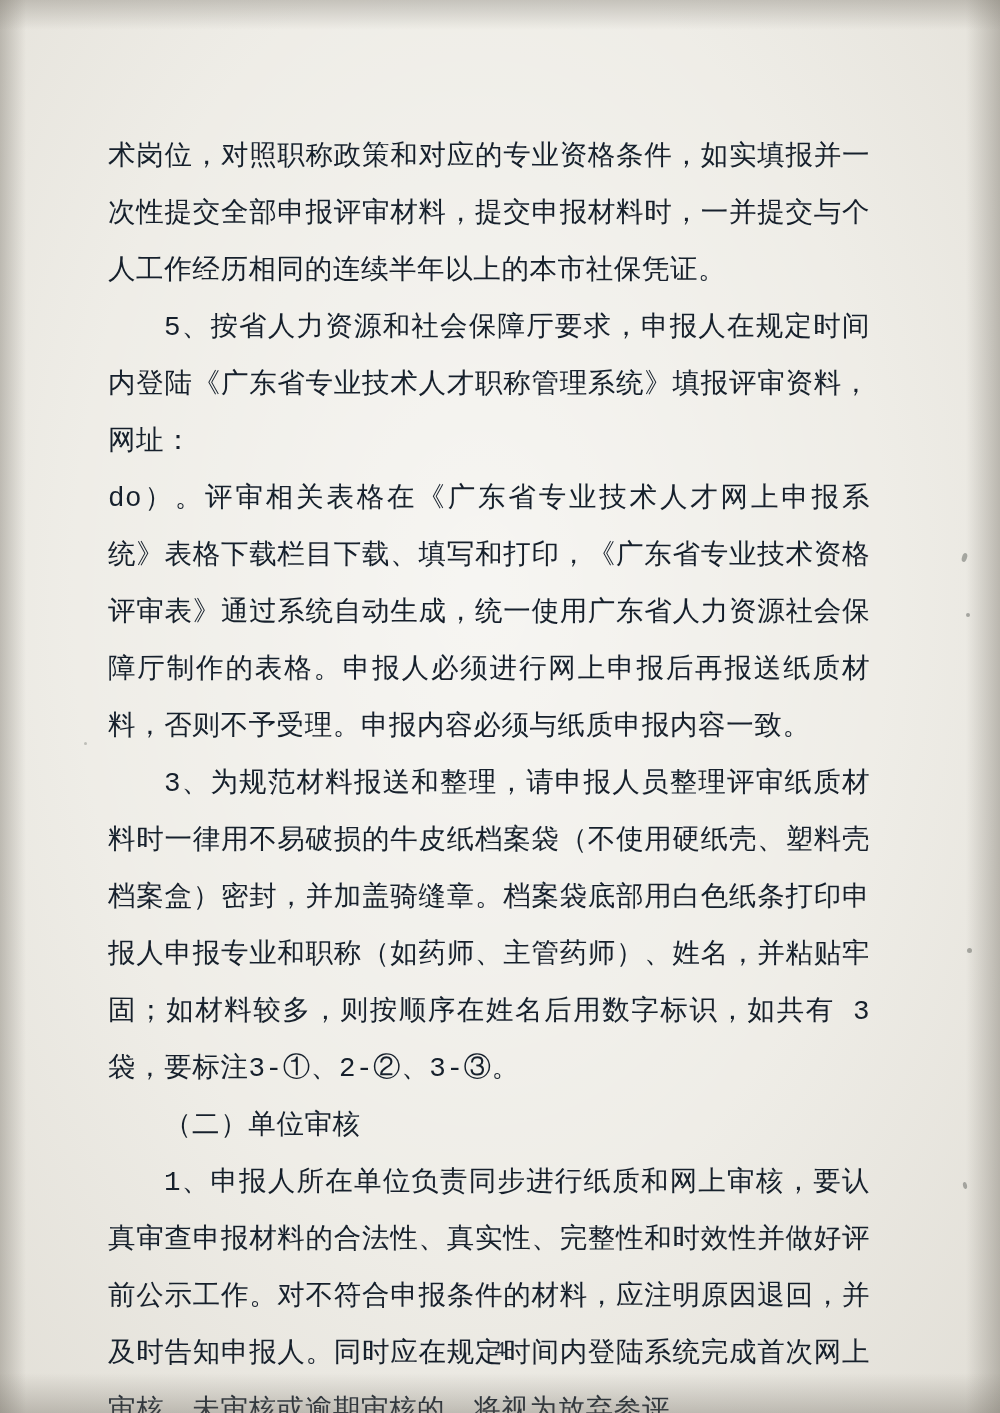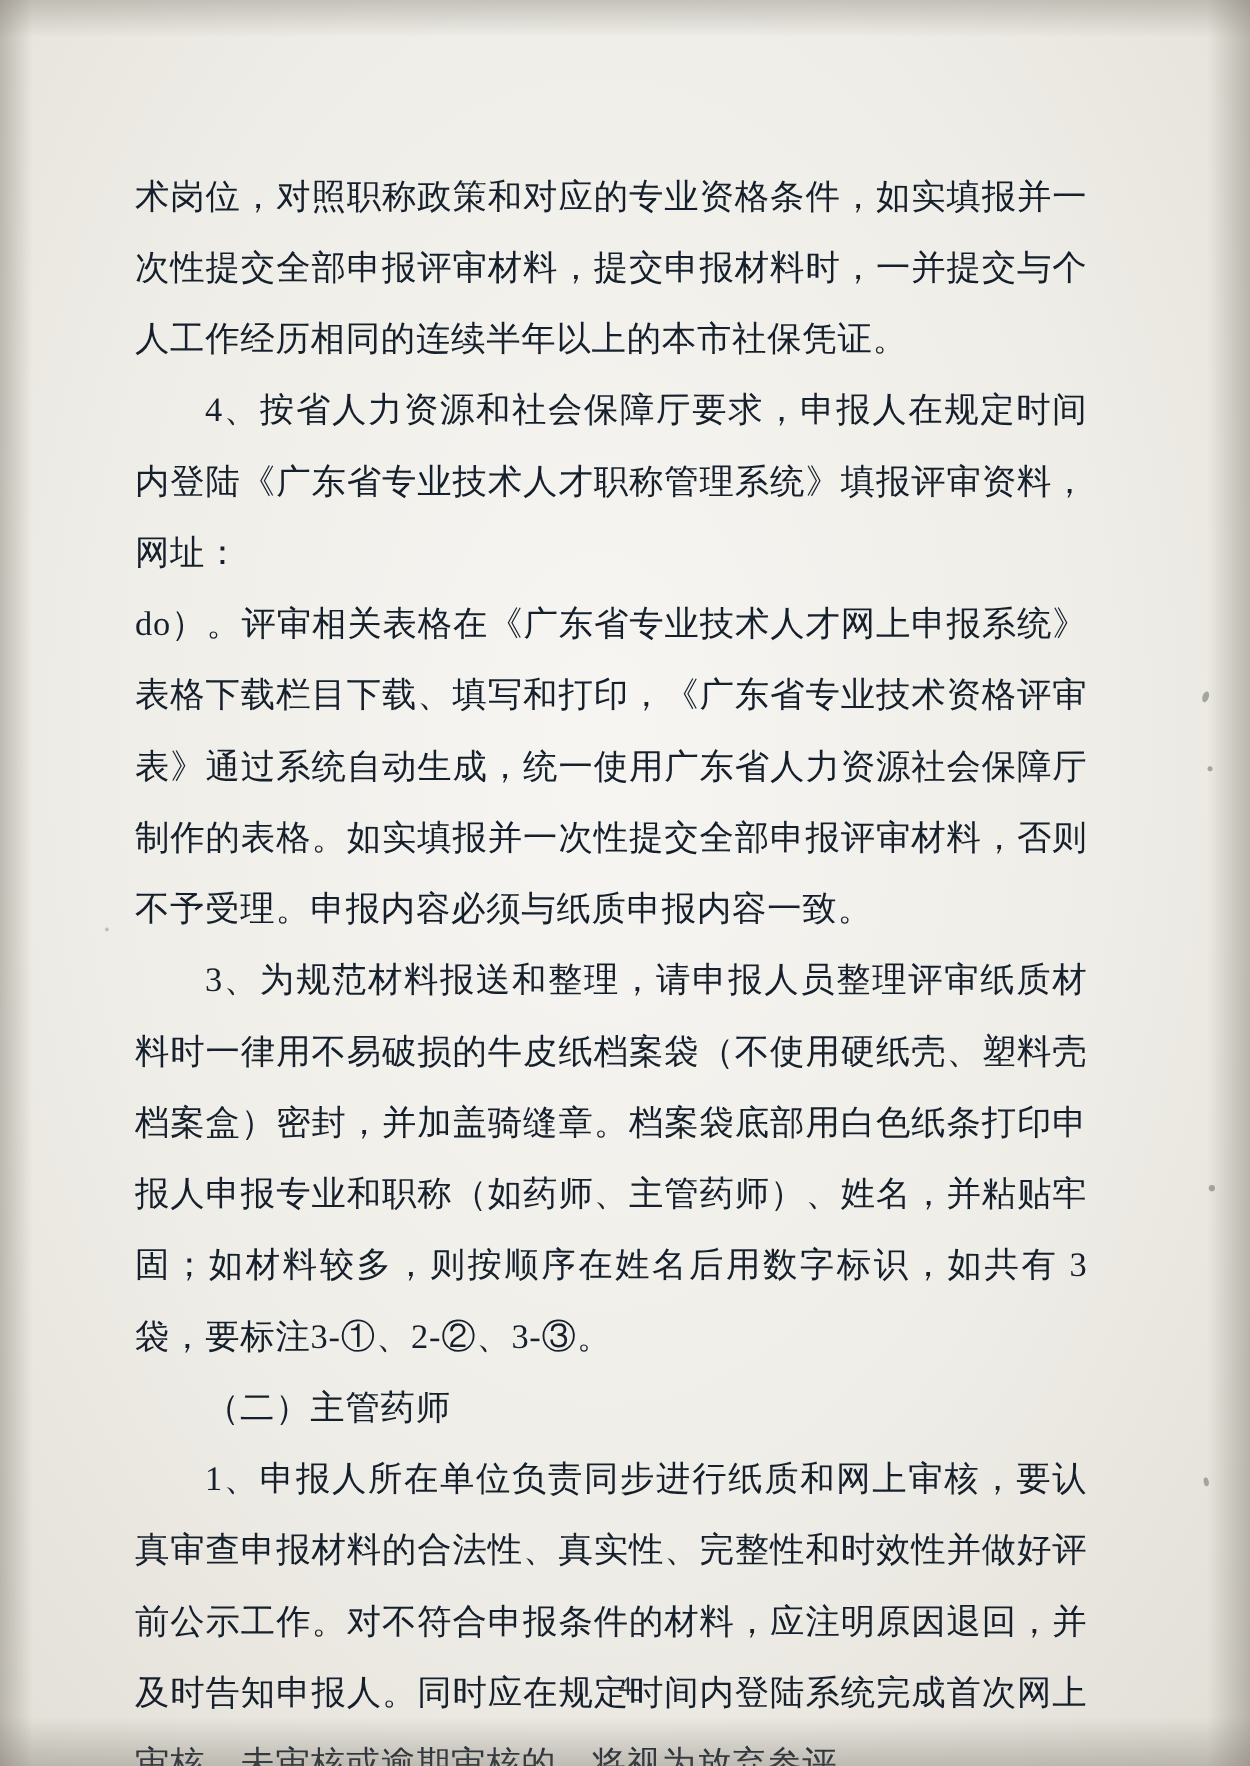--- a/index.html
+++ b/index.html
@@ -61,21 +61,21 @@
   }
 
   p.para {
     margin: 0 0 0 0;
     font-size: 27.5px;
     line-height: 57px;
     color: #16202c;
     text-align: justify;
     text-justify: inter-ideograph;
     letter-spacing: 0.6px;
-    font-family: Liberation Serif, serif;
+    font-family: Liberation Mono, monospace;
   }
   p.para.indent {
     text-indent: 56px;
   }
   .mono-url {
     font-family: "Liberation Mono", "DejaVu Sans Mono", monospace;
     font-size: 25px;
     letter-spacing: 0.2px;
   }
 
@@ -105,24 +105,24 @@
   .speck.s5 { left: 84px; top: 742px; width: 3px; height: 3px; opacity:0.5;}
 </style>
 </head>
 <body>
 
 <div class="page">
   <div class="paper-tint"></div>
 
   <div class="content">
     <p class="para">术岗位，对照职称政策和对应的专业资格条件，如实填报并一次性提交全部申报评审材料，提交申报材料时，一并提交与个人工作经历相同的连续半年以上的本市社保凭证。</p>
-    <p class="para indent">4、按省人力资源和社会保障厅要求，申报人在规定时间内登陆《广东省专业技术人才职称管理系统》填报评审资料，网址：</p>
-    <p class="para">do）。评审相关表格在《广东省专业技术人才网上申报系统》表格下载栏目下载、填写和打印，《广东省专业技术资格评审表》通过系统自动生成，统一使用广东省人力资源社会保障厅制作的表格。如实填报并一次性提交全部申报评审材料，否则不予受理。申报内容必须与纸质申报内容一致。</p>
+    <p class="para indent">5、按省人力资源和社会保障厅要求，申报人在规定时间内登陆《广东省专业技术人才职称管理系统》填报评审资料，网址：</p>
+    <p class="para">do）。评审相关表格在《广东省专业技术人才网上申报系统》表格下载栏目下载、填写和打印，《广东省专业技术资格评审表》通过系统自动生成，统一使用广东省人力资源社会保障厅制作的表格。申报人必须进行网上申报后再报送纸质材料，否则不予受理。申报内容必须与纸质申报内容一致。</p>
     <p class="para indent">3、为规范材料报送和整理，请申报人员整理评审纸质材料时一律用不易破损的牛皮纸档案袋（不使用硬纸壳、塑料壳档案盒）密封，并加盖骑缝章。档案袋底部用白色纸条打印申报人申报专业和职称（如药师、主管药师）、姓名，并粘贴牢固；如材料较多，则按顺序在姓名后用数字标识，如共有 3 袋，要标注3-①、2-②、3-③。</p>
-    <p class="para indent">（二）主管药师</p>
+    <p class="para indent">（二）单位审核</p>
     <p class="para indent">1、申报人所在单位负责同步进行纸质和网上审核，要认真审查申报材料的合法性、真实性、完整性和时效性并做好评前公示工作。对不符合申报条件的材料，应注明原因退回，并及时告知申报人。同时应在规定时间内登陆系统完成首次网上审核。未审核或逾期审核的，将视为放弃参评。</p>
 
   </div>
 
   <div class="page-number">4</div>
 
   <div class="speck s1"></div>
   <div class="speck s2"></div>
   <div class="speck s3"></div>
   <div class="speck s4"></div>

